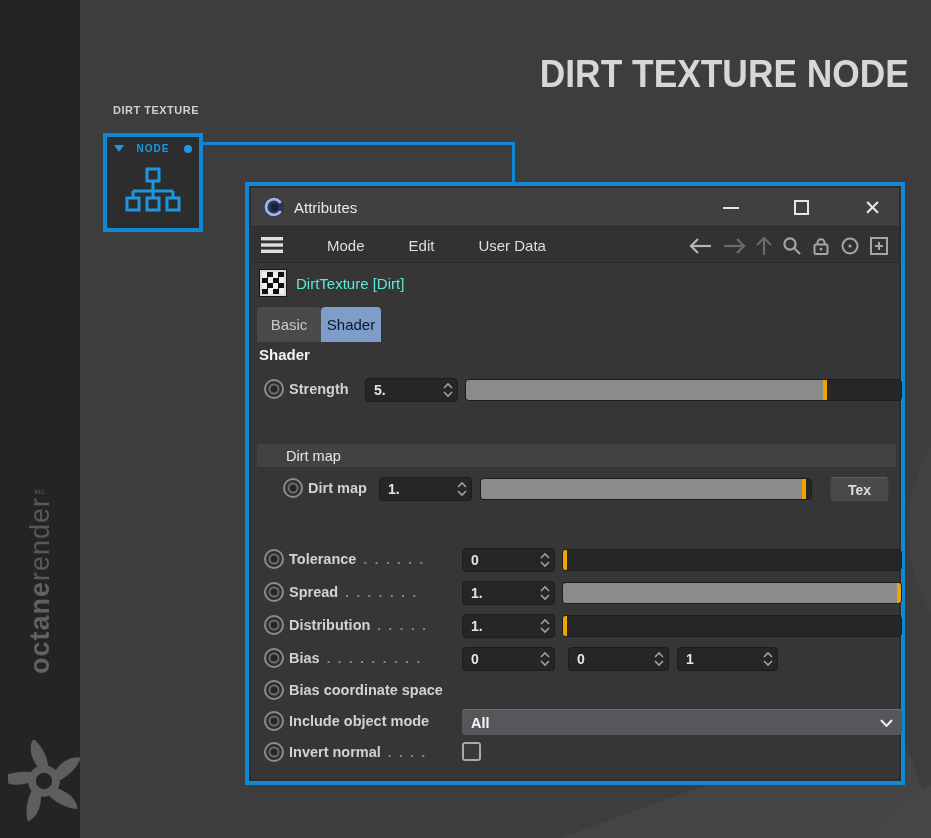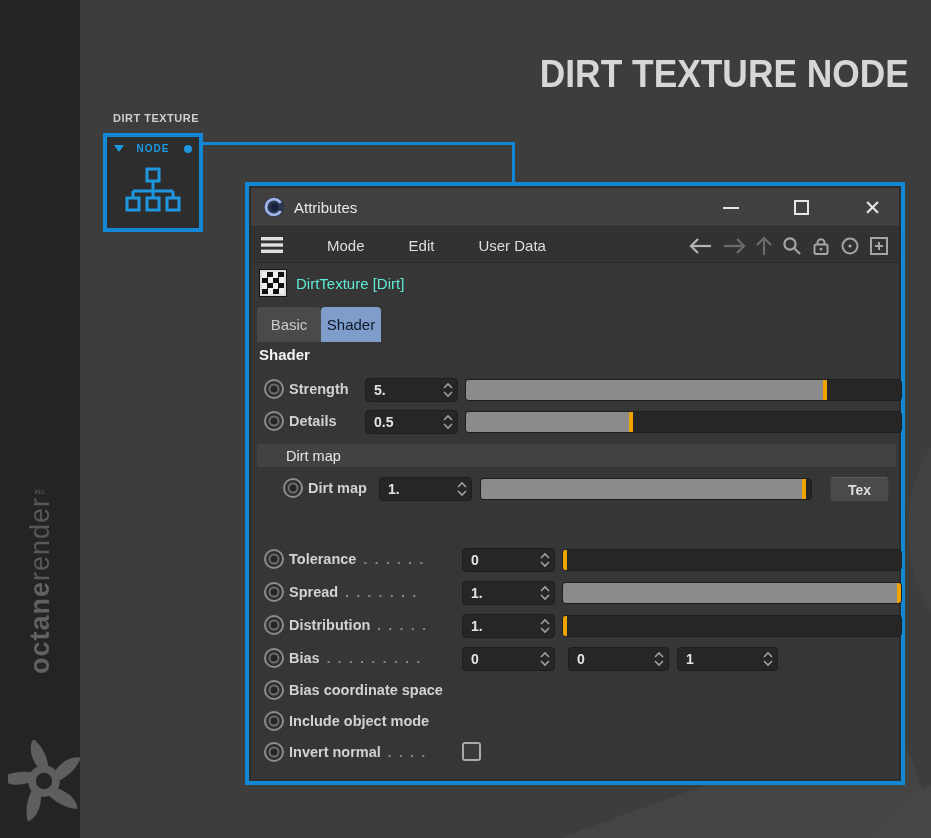--- a/index.html
+++ b/index.html
@@ -21,21 +21,21 @@
   .brand-bold { color:#616161; font-weight:bold; }
   .brand-light { color:#585858; }
   .brand-tm { color:#585858; font-size:12px; }
   .octane-logo { position:absolute; left:8px; top:740px; }
 
   
   .page-title { position:absolute; right:22px; top:53px; font-size:38px; font-weight:bold;
                 color:#d7d7d7; letter-spacing:0px; transform:scaleX(0.93); transform-origin:right center; z-index:1; }
 
   
-  .node-caption { position:absolute; left:113px; top:112px; font-size:11px; font-weight:bold;
+  .node-caption { position:absolute; left:113px; top:104px; font-size:11px; font-weight:bold;
                   color:#cfcfcf; letter-spacing:0.5px; z-index:3; }
   .node-box { position:absolute; left:103px; top:133px; width:100px; height:99px;
               background:#2d2d2d; border:4px solid #1287d3; z-index:3; }
   .node-tri { position:absolute; left:7px; top:8px; width:0; height:0;
               border-left:5px solid transparent; border-right:5px solid transparent; border-top:7px solid #1f97e0; }
   .node-title { position:absolute; left:0; right:0; top:6px; text-align:center; font-size:10px;
                 font-weight:bold; color:#1f97e0; letter-spacing:1px; }
   .node-dot { position:absolute; right:7px; top:8px; width:8px; height:8px; border-radius:50%; background:#1f97e0; }
   .node-glyph { position:absolute; left:50%; top:30px; transform:translateX(-50%); }
   .wire { position:absolute; background:#1287d3; z-index:2; }
@@ -272,37 +272,20 @@
               <polyline points="1,10 5,14 9,10"></polyline>
             </g>
           </svg>
       </div>
       <div class="slider s-a">
         <div class="sfill" style="width: 82.5%;"></div>
         <div class="stick" style="left: calc(82.5% - 2px);"></div>
       </div>
     </div>
 
-    <div class="row" style="top:223px">
-      <div class="radio p-radio"></div>
-      <span class="p-label">Details</span>
-      <div class="field f-a">
-        <span>0.5</span>
-        <svg width="10" height="16" viewBox="0 0 10 16">
-            <g stroke="#a0a0a0" stroke-width="1.6" fill="none">
-              <polyline points="1,6 5,2 9,6"></polyline>
-              <polyline points="1,10 5,14 9,10"></polyline>
-            </g>
-          </svg>
-      </div>
-      <div class="slider s-a">
-        <div class="sfill" style="width: 38%;"></div>
-        <div class="stick" style="left: calc(38% - 2px);"></div>
-      </div>
-    </div>
 
     <div class="group-bar">
       <div class="grp-tri"></div>
       <span class="grp-label">Dirt map</span>
     </div>
 
     <div class="row" style="top:290px">
       <div class="radio p-radio-ind radio" style="position:absolute"></div>
       <span class="p-label p-label-ind">Dirt map</span>
       <div class="field f-dm">
@@ -409,20 +392,26 @@
     </div>
 
     <div class="row" style="top:492px">
       <div class="radio p-radio"></div>
       <span class="p-label">Bias coordinate space</span>
     </div>
 
     <div class="row" style="top:523px">
       <div class="radio p-radio"></div>
       <span class="p-label">Include object mode</span>
+      <div class="dropdown">
+        <span>All</span>
+        <svg width="13" height="8" viewBox="0 0 13 8">
+            <polyline points="1,1 6.5,7 12,1" stroke="#f0f0f0" stroke-width="2" fill="none"></polyline>
+          </svg>
+      </div>
     </div>
 
     <div class="row" style="top:554px">
       <div class="radio p-radio"></div>
       <span class="p-label"><span>Invert normal</span><span class="leader">. . . .</span></span>
       <div class="checkbox"></div>
     </div>
 
   </div>
 </div>

